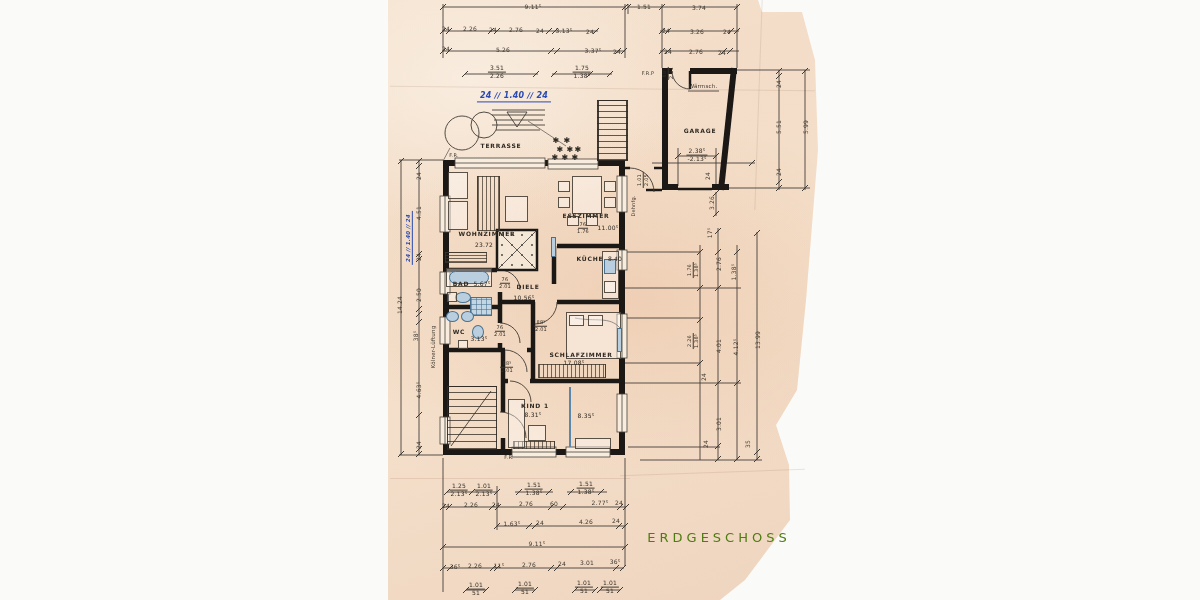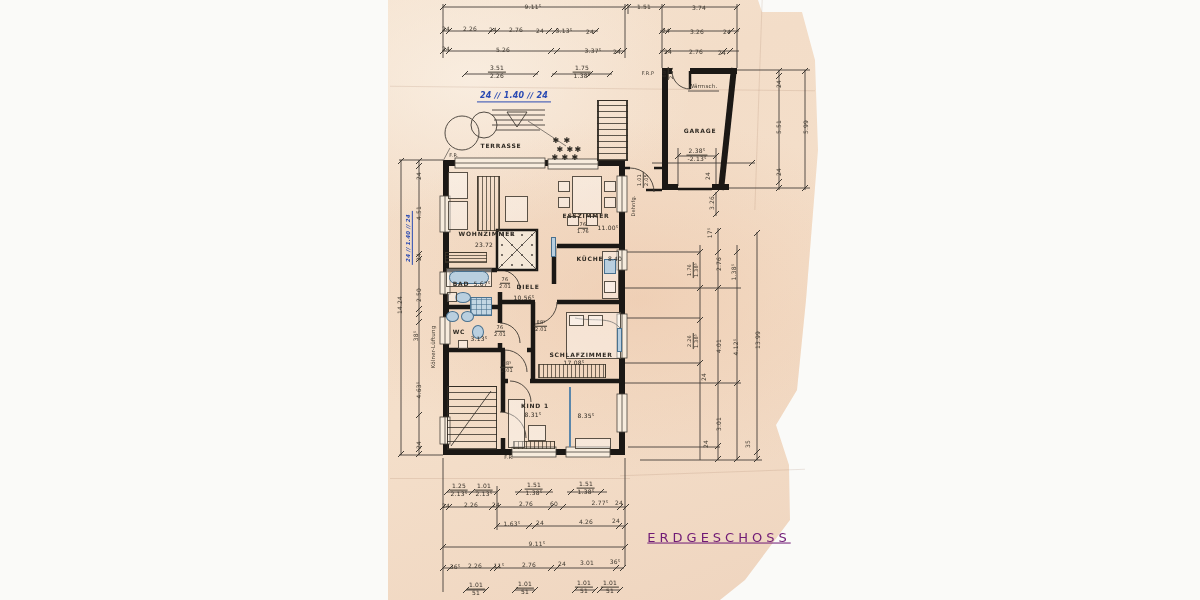--- a/index.html
+++ b/index.html
@@ -13,21 +13,21 @@
     clip-path:polygon(388px 0,758px 0,762px 12px,802px 12px,815px 60px,818px 150px,806px 300px,
       797px 390px,776px 425px,789px 465px,790px 520px,745px 580px,720px 600px,388px 600px);}
   .crease{position:absolute;background:rgba(150,108,78,.16);}
   .lbl{position:absolute;color:#352f27;letter-spacing:.2px;line-height:1.15;white-space:nowrap;
        transform:translate(-50%,-50%);}
   .dim{color:#3e382f;}
   .room{font-weight:bold;letter-spacing:.8px;color:#2e2922;}
   .area{color:#2e2922;}
   .hand{color:#2b4bb3;font-style:italic;font-weight:bold;border-bottom:1px solid #2b4bb3;padding:0 3px 1px;}
   .plant{color:#2e2a24;}
-  .title{font-size:13px;letter-spacing:4px;color:#701a75;font-weight:500;text-decoration:underline;}
+  .title{font-size:13px;letter-spacing:4px;color:#4d7c0f;font-weight:500;}
   .pairwrap{display:inline-flex;flex-direction:column;align-items:center;}
   .pl{display:block;padding:0 2px;}
   .pl:first-child{border-bottom:.8px solid #3e382f;}
   .fx{position:absolute;box-sizing:border-box;}
   .furn{border:1px solid rgba(62,54,43,.85);background:rgba(255,255,255,.38);}
   .blue{border:1px solid #49718f;background:#b9cfdf;}
   .stripesV{border:1px solid rgba(60,52,40,.8);
     background:repeating-linear-gradient(90deg,rgba(60,52,40,.7) 0 1px,transparent 1px 4px);}
   .stripesH{border:1px solid rgba(60,52,40,.8);
     background:repeating-linear-gradient(0deg,rgba(60,52,40,.7) 0 1px,transparent 1px 3px);}

